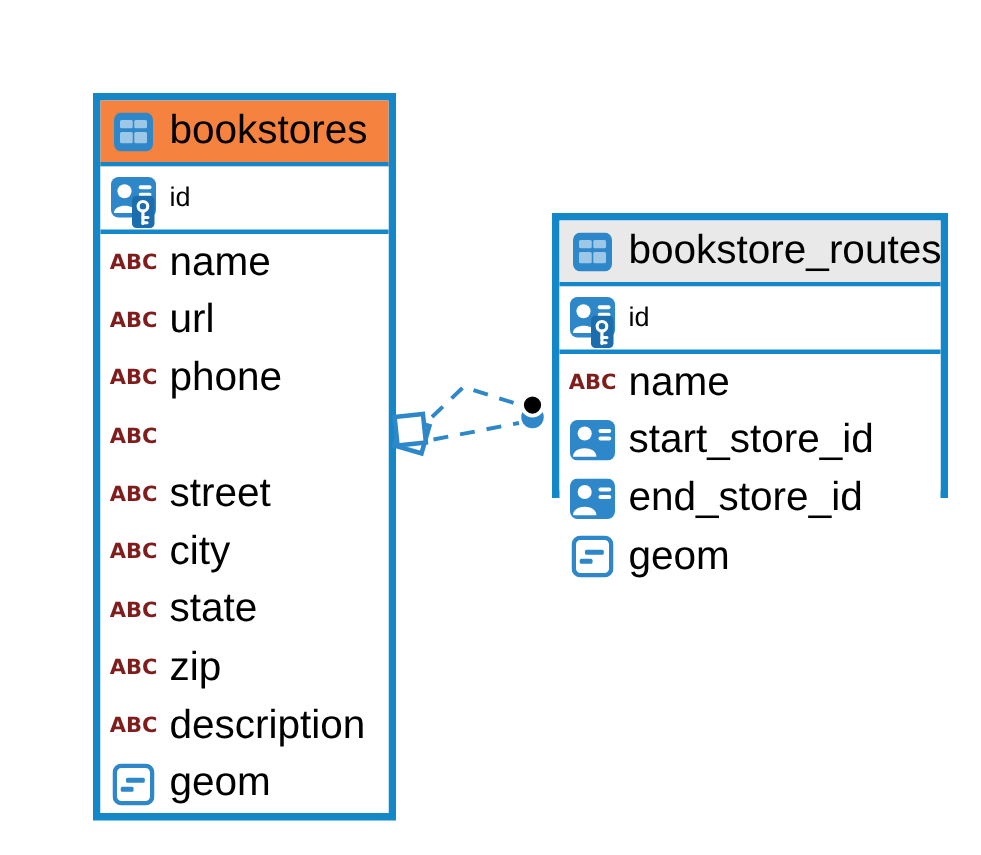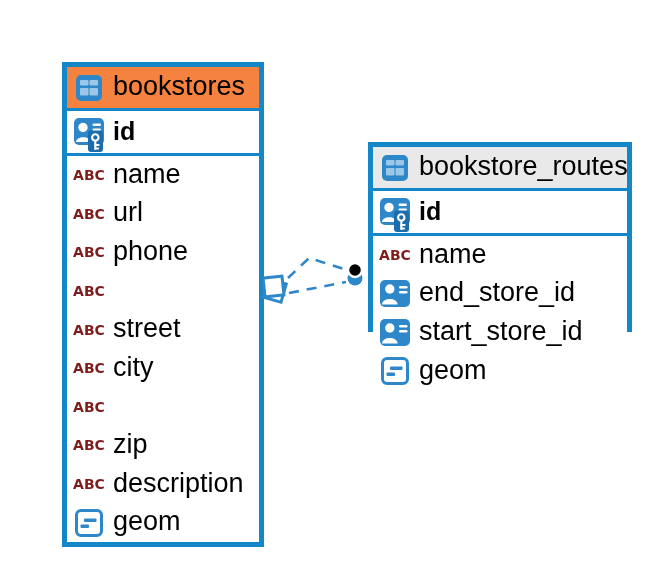--- a/index.html
+++ b/index.html
@@ -25,21 +25,21 @@
     white-space:nowrap; overflow:hidden;
   }
   .hdr-orange { background:#F5823E; }
   .hdr-gray   { background:#E9E9E9; }
 
   .pk-row {
     height:42px;
     display:flex; align-items:center;
     padding:0 4px 0 6px; gap:8px;
     border-bottom:3px solid #1487C9;
-    font-size:25px; font-weight:700; color:#000;
+    font-size:18px; font-weight:400; color:#000;
     background:#fff;
   }
 
   .rows { background:#fff; }
   .row {
     height:38.6px;
     display:flex; align-items:center;
     padding-left:6px; gap:8px;
     font-size:27px; color:#000;
     white-space:nowrap;
@@ -155,20 +155,21 @@
       <div class="row">
         <span class="icon-box">
             <span class="abc">ABC</span>
           </span>
         <span class="col-name">city</span>
       </div>
       <div class="row">
         <span class="icon-box">
             <span class="abc">ABC</span>
           </span>
+        <span class="col-name">state</span>
       </div>
       <div class="row">
         <span class="icon-box">
             <span class="abc">ABC</span>
           </span>
         <span class="col-name">zip</span>
       </div>
       <div class="row">
         <span class="icon-box">
             <span class="abc">ABC</span>
@@ -211,29 +212,29 @@
             <span class="abc">ABC</span>
           </span>
         <span class="col-name">name</span>
       </div>
       <div class="row">
         <span class="icon-box">
           <svg width="30" height="27" viewBox="0 0 30 27">
               <use href="#sym-contact"></use>
             </svg>
         </span>
-        <span class="col-name">end_store_id</span>
+        <span class="col-name">start_store_id</span>
       </div>
       <div class="row">
         <span class="icon-box">
           <svg width="30" height="27" viewBox="0 0 30 27">
               <use href="#sym-contact"></use>
             </svg>
         </span>
-        <span class="col-name">start_store_id</span>
+        <span class="col-name">end_store_id</span>
       </div>
       <div class="row">
         <span class="icon-box">
           <svg width="28" height="28" viewBox="0 0 28 28">
               <use href="#sym-geom"></use>
             </svg>
         </span>
         <span class="col-name">geom</span>
       </div>
     </div>

